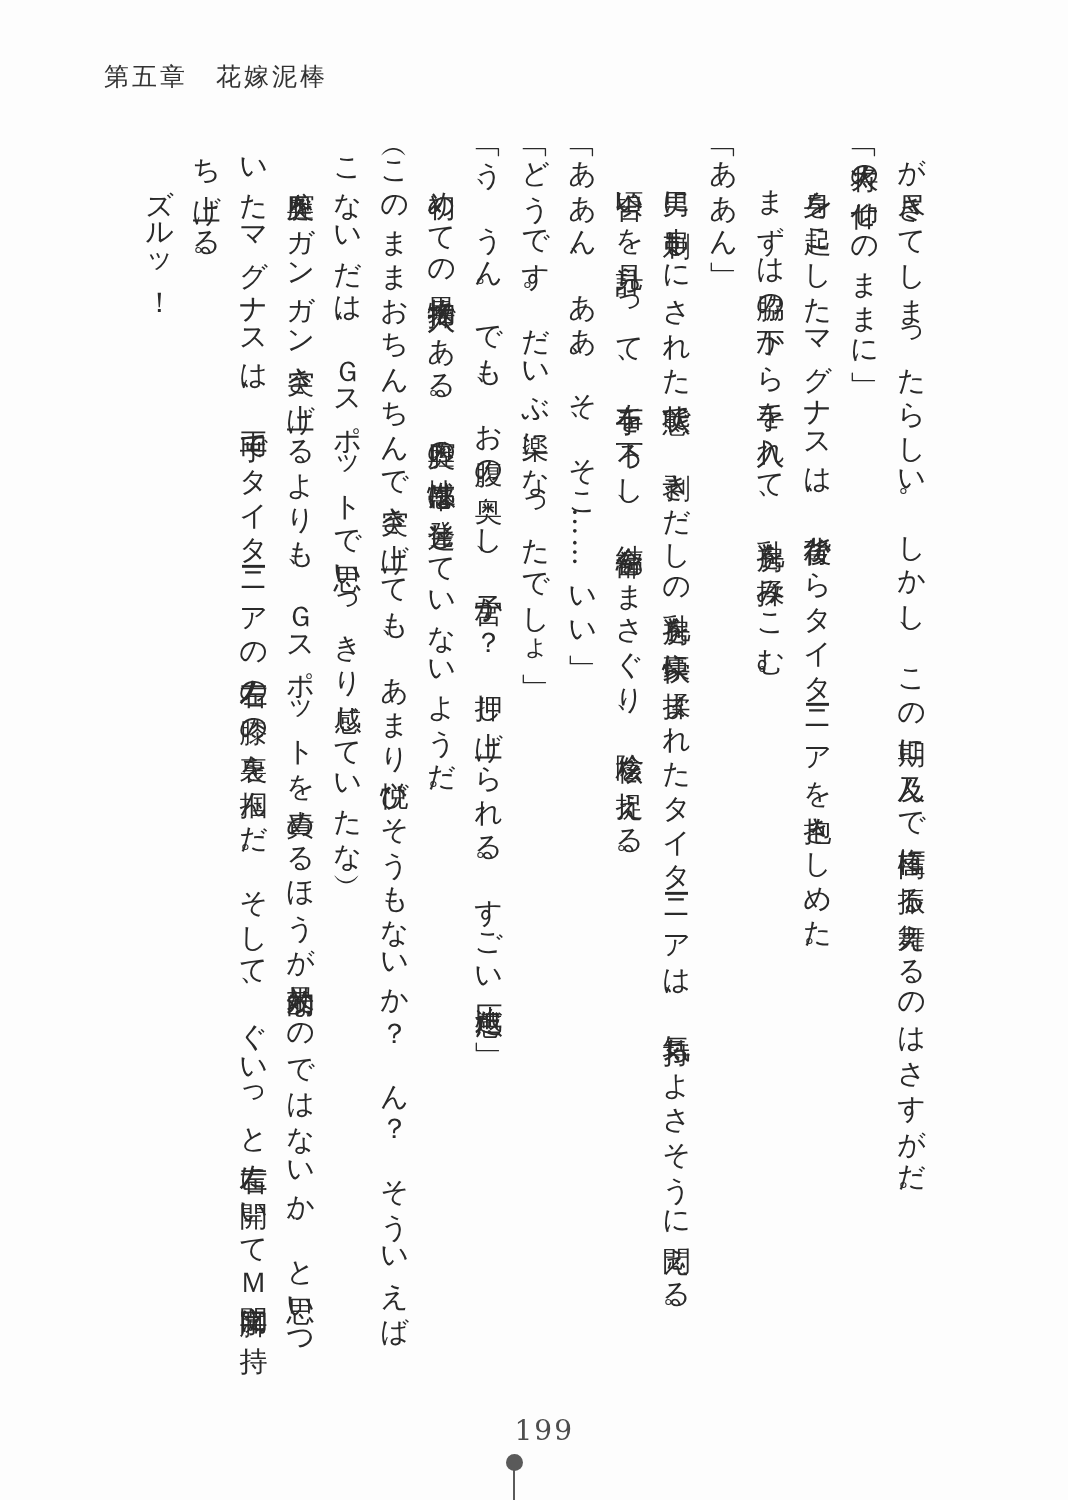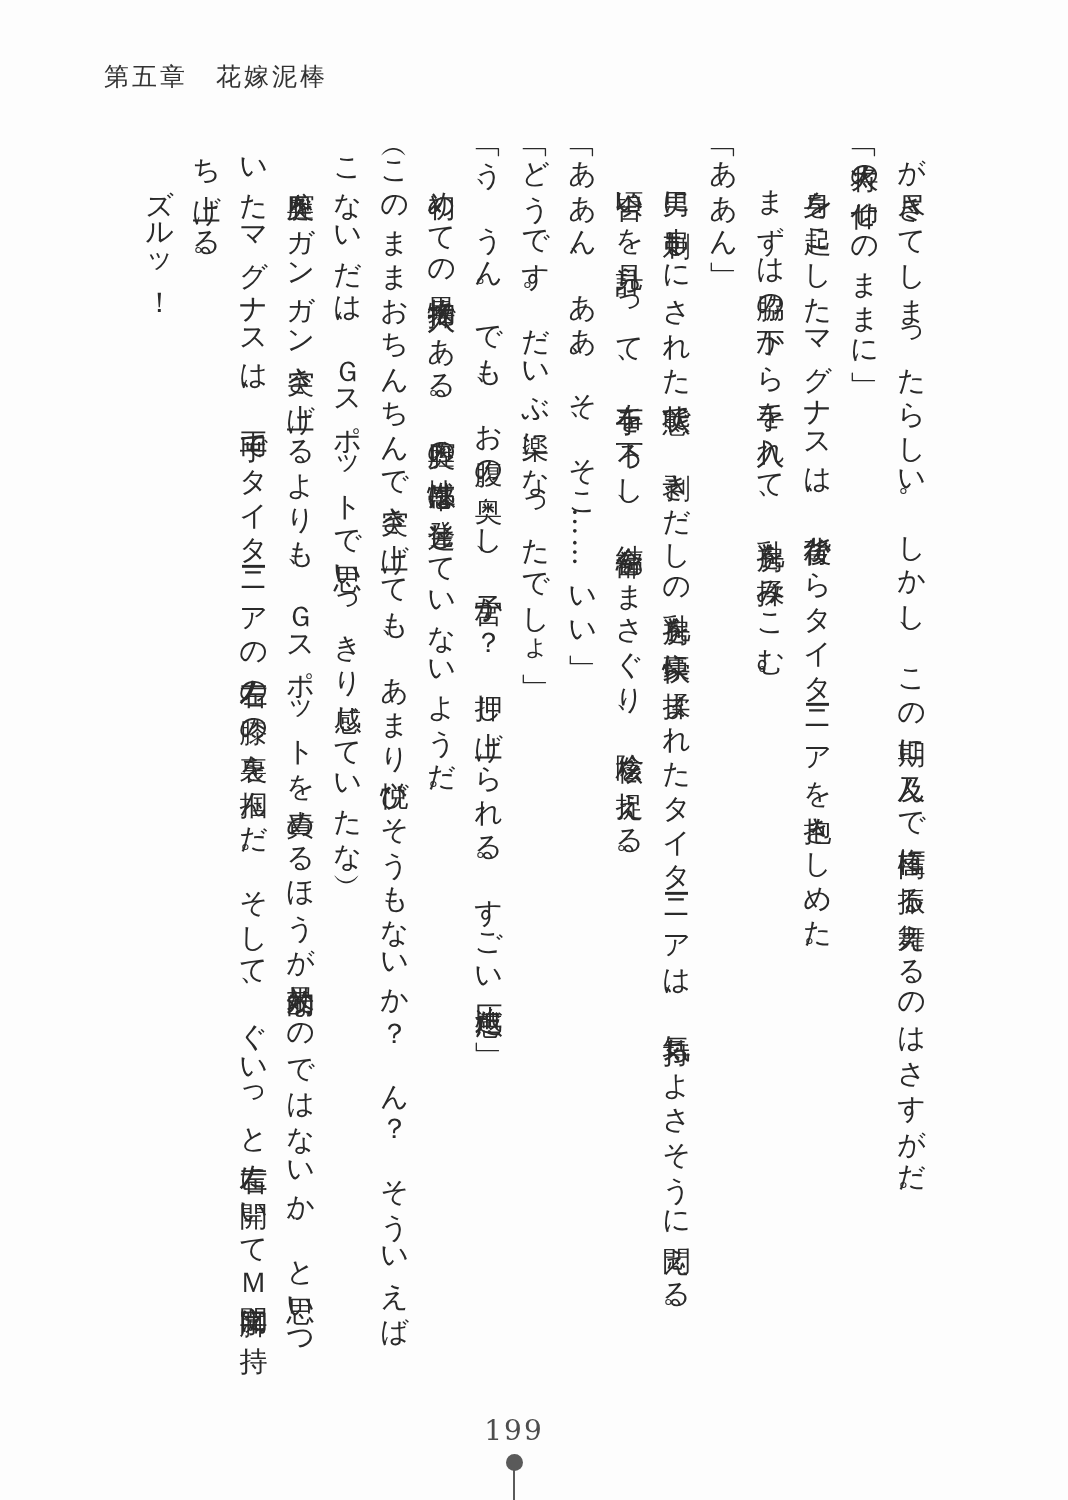--- a/index.html
+++ b/index.html
@@ -47,21 +47,21 @@
     left: 0;
     top: 1414px;
     width: 1068px;
     height: 86px;
   }
   .page-number {
     position: absolute;
     left: 454px;
     top: 0;
     width: 120px;
-    text-align: center;
+    text-align: right;
     font-size: 28px;
     letter-spacing: 2px;
     color: #4d4d4d;
     font-family: "DejaVu Serif", "Liberation Serif", serif;
   }
   .ornament-dot {
     position: absolute;
     left: 506px;
     top: 40px;
     width: 17px;

